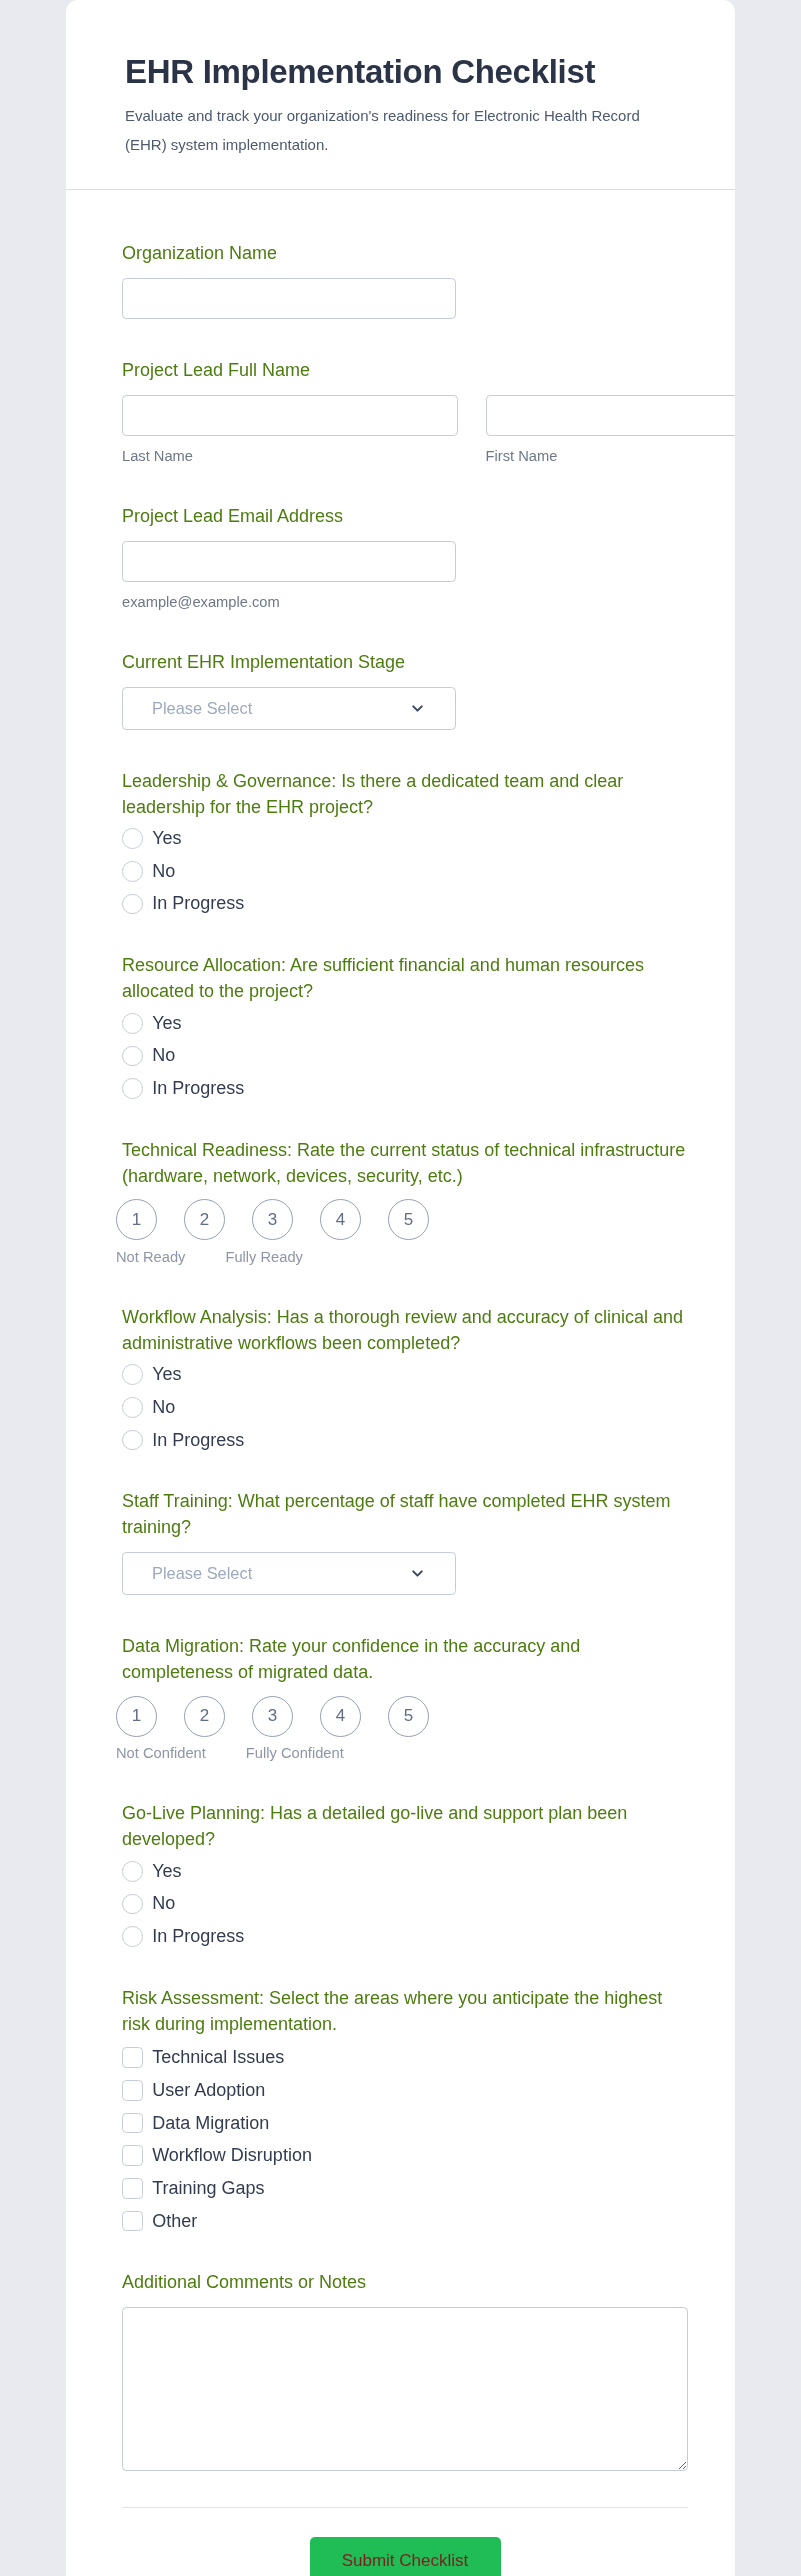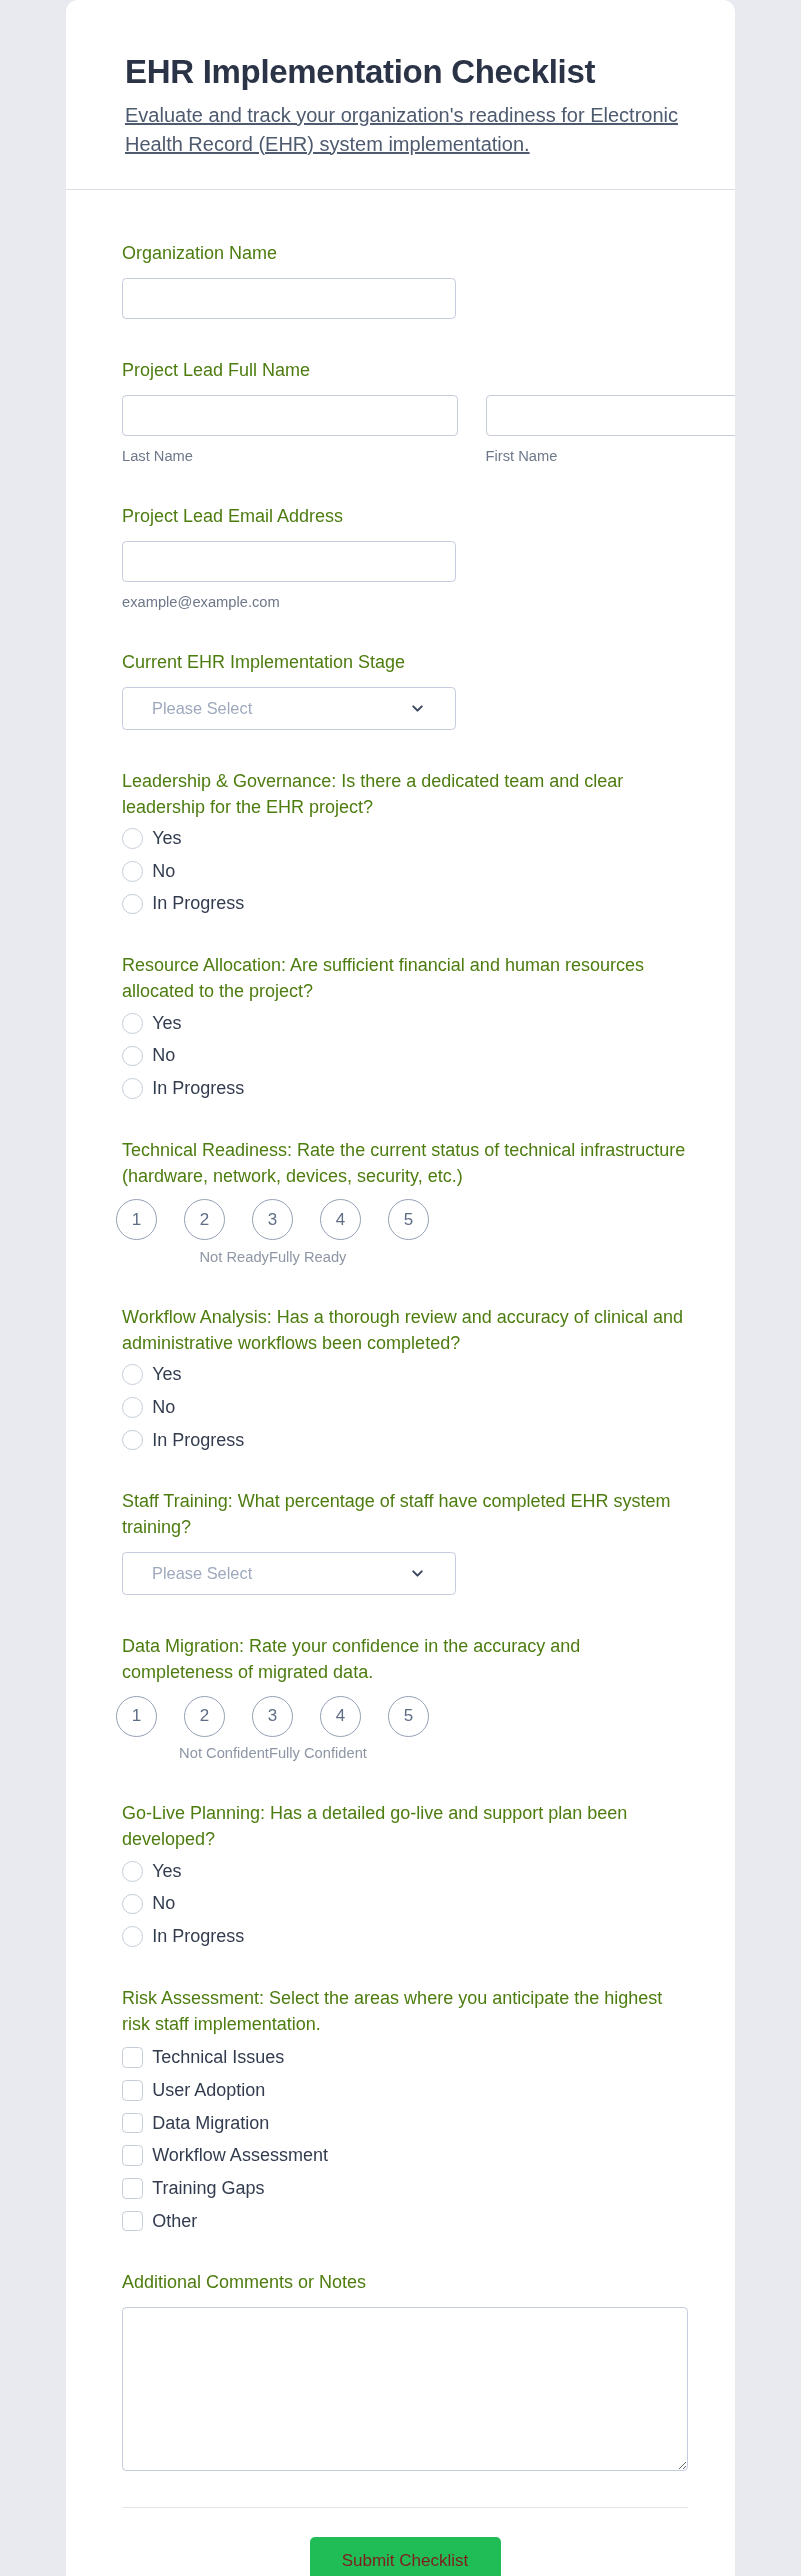--- a/index.html
+++ b/index.html
@@ -17,24 +17,23 @@
   .form-header {
     padding: 52px 52px 30px 59px;
     border-bottom: 0.9px solid #dcdee7;
   }
   .form-title {
     font-size: 33px; line-height: 40px; font-weight: 700;
     color: #2b3347; letter-spacing: -0.3px;
   }
   .form-subtitle {
     margin-top: 8.6px;
-    font-size: 20px; line-height: 29px;
+    font-size: 15px; line-height: 29px;
     color: #4e5a6e;
     max-width: 689px;
-    text-decoration: underline;
   }
   
   .form-body { padding: 50px 47px 0 56px; }
   .q { margin-bottom: 38px; }
   .q-label {
     font-size: 18px; line-height: 26px; font-weight: 500;
     color: #4d7c0f; margin-bottom: 12px;
   }
   .q-label.tight { margin-bottom: 8.6px; }
   .q-label.scale-gap { margin-bottom: 10.3px; }
@@ -85,22 +84,22 @@
   .scale-row { display: flex; gap: 27px; margin-left: -6px; }
   .scale-circle {
     width: 41px; height: 41px;
     border: 1.7px solid #95a0b5; border-radius: 50%;
     background: #fff; cursor: pointer;
     display: flex; align-items: center; justify-content: center;
     font-size: 17px; color: #606d86;
   }
   .scale-labels {
     width: 314px; margin-left: -6px; margin-top: 8.6px;
-    display: flex; justify-content: center;
-    font-size: 14.7px; color: #8e96a5; line-height: 17px;
+    display: flex; justify-content: flex-start;
+    font-size: 14.7px; color: #8e96a5; line-height: 17px; gap: 40px;
   }
   
   .comments-area {
     width: 100%; height: 164px;
     border: 1.7px solid #c5cbdc; border-radius: 4.3px;
     resize: both; outline: none;
     font-size: 16.4px; color: #333c4f; padding: 8.6px 10.3px;
     font-family: "Liberation Sans", sans-serif;
   }
   
@@ -264,36 +263,36 @@
         <span class="radio"></span>
         <span class="opt-label">No</span>
       </div>
       <div class="opt-row">
         <span class="radio"></span>
         <span class="opt-label">In Progress</span>
       </div>
     </div>
 
     <div class="q">
-      <div class="q-label scale-gap">Risk Assessment: Select the areas where you anticipate the highest risk staff implementation.</div>
+      <div class="q-label scale-gap">Risk Assessment: Select the areas where you anticipate the highest risk during implementation.</div>
       <div class="opt-row">
         <span class="checkbox"></span>
         <span class="opt-label">Technical Issues</span>
       </div>
       <div class="opt-row">
         <span class="checkbox"></span>
         <span class="opt-label">User Adoption</span>
       </div>
       <div class="opt-row">
         <span class="checkbox"></span>
         <span class="opt-label">Data Migration</span>
       </div>
       <div class="opt-row">
         <span class="checkbox"></span>
-        <span class="opt-label">Workflow Assessment</span>
+        <span class="opt-label">Workflow Disruption</span>
       </div>
       <div class="opt-row">
         <span class="checkbox"></span>
         <span class="opt-label">Training Gaps</span>
       </div>
       <div class="opt-row">
         <span class="checkbox"></span>
         <span class="opt-label">Other</span>
       </div>
     </div>

